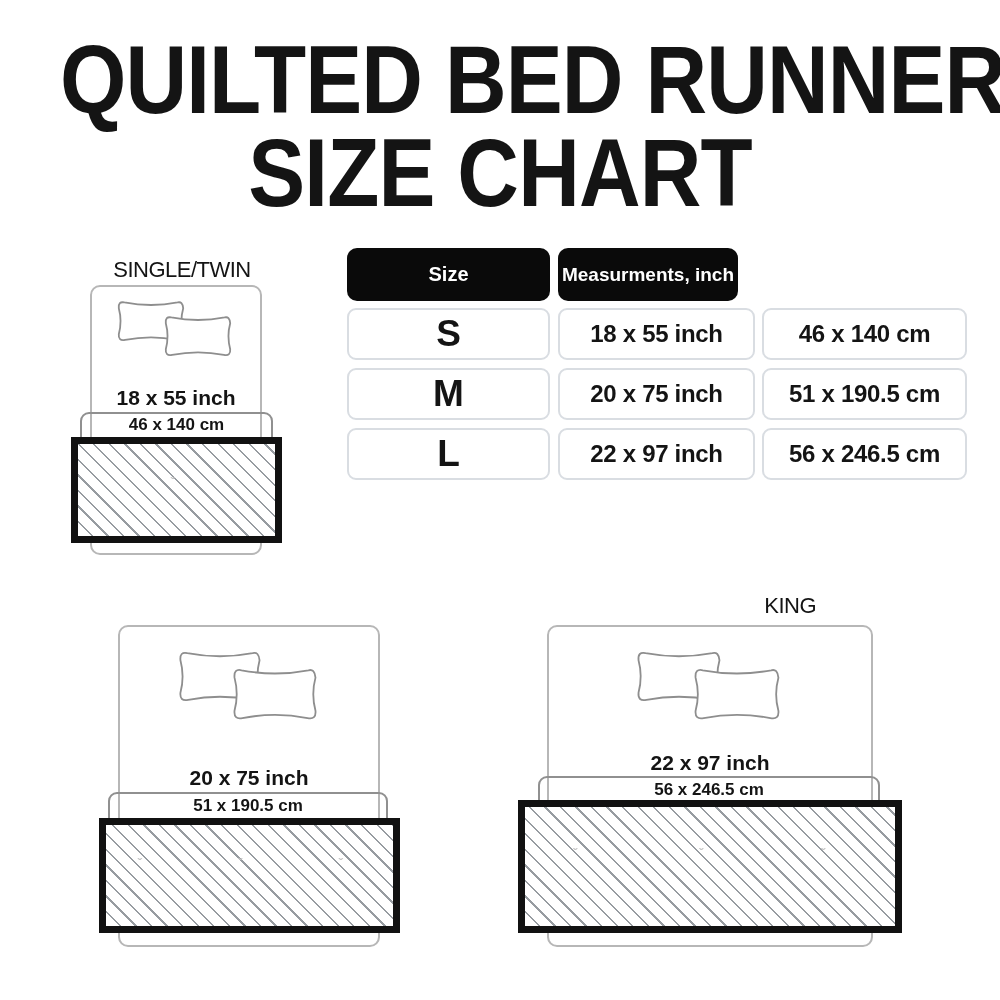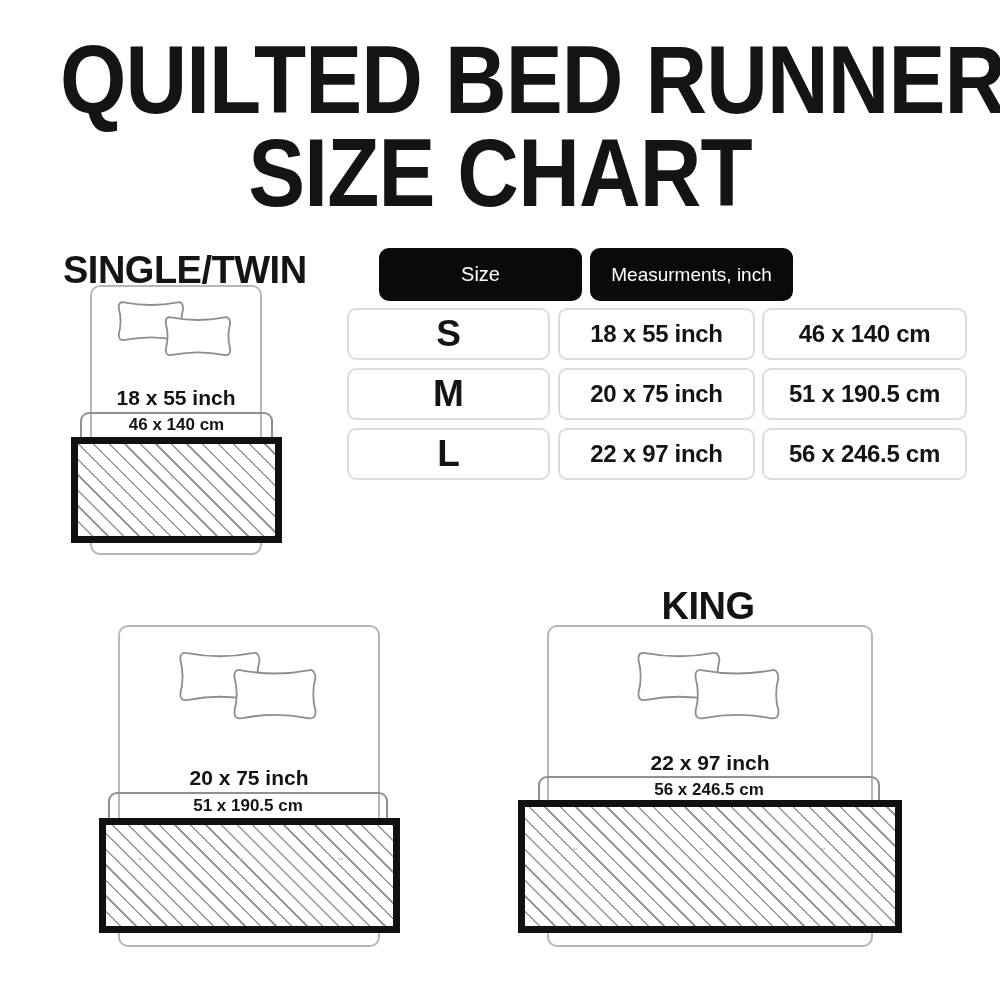--- a/index.html
+++ b/index.html
@@ -16,35 +16,35 @@
     left:0;right:0;text-align:center;white-space:nowrap;
     font-size:97px;font-weight:900;line-height:1;letter-spacing:-1px;
     color:var(--color-ink,#141414);
     transform:scaleX(0.88);transform-origin:50% 50%;
   }
   
   .th{
     background:var(--color-accent,#0a0a0a);
     color:#ffffff;border-radius:10px;
     display:flex;align-items:center;justify-content:center;
-    font-size:19px;font-weight:400;height:53px;margin-left:32px;
+    font-size:19px;font-weight:700;height:53px;
   }
   .cell{
     background:#ffffff;
     border:2px solid var(--color-cell_border,#d9dde2);
     border-radius:9px;box-sizing:border-box;
     display:flex;align-items:center;justify-content:center;
     height:52px;
   }
   .cell.size{font-size:37px;font-weight:700;}
   .cell.meas{font-size:24px;font-weight:700;letter-spacing:-0.3px;}
   
   .dg-title{
-    margin:0;text-align:center;white-space:nowrap;
-    font-size:38px;font-weight:700;letter-spacing:-0.5px;
+    margin:8px;text-align:center;white-space:nowrap;
+    font-size:22px;font-weight:400;letter-spacing:-0.5px;
   }
   .bed{
     background:#ffffff;
     border:2px solid var(--color-outline,#b7b7b7);
     border-radius:10px;box-sizing:border-box;
   }
   .bracket{
     background:transparent;
     border:2px solid var(--color-bracket,#909090);
     border-radius:9px;box-sizing:border-box;
@@ -91,21 +91,21 @@
     </g>
   </svg>
   <div class="abs lbl-inch" style="left:76px;width:200px;top:386px;">18 x 55 inch</div>
   <div class="abs bracket" style="left:80px;top:412px;width:193px;height:46px;"></div>
   <div class="abs lbl-cm" style="left:80px;width:193px;top:415px;">46 x 140 cm</div>
   <div class="abs runner" style="left:71px;top:437px;width:211px;height:106px;">
     <span class="stitch" style="left:47%;top:35%;">ˇ</span>
   </div>
 
   <div class="abs th" style="left:347px;top:248px;width:203px;font-size:20px;">Size</div>
-  <div class="abs th" style="left:558px;top:248px;width:203px;">Measurments, inch</div>
+  <div class="abs th" style="left:558px;top:248px;width:180px;">Measurments, inch</div>
 
   <div class="abs cell size" style="left:347px;top:308px;width:203px;">S</div>
   <div class="abs cell meas" style="left:558px;top:308px;width:197px;">18 x 55 inch</div>
   <div class="abs cell meas" style="left:762px;top:308px;width:205px;">46 x 140 cm</div>
 
   <div class="abs cell size" style="left:347px;top:368px;width:203px;">M</div>
   <div class="abs cell meas" style="left:558px;top:368px;width:197px;">20 x 75 inch</div>
   <div class="abs cell meas" style="left:762px;top:368px;width:205px;">51 x 190.5 cm</div>
 
   <div class="abs cell size" style="left:347px;top:428px;width:203px;">L</div>
@@ -123,21 +123,21 @@
   </svg>
   <div class="abs lbl-inch" style="left:118px;width:262px;top:766px;">20 x 75 inch</div>
   <div class="abs bracket" style="left:108px;top:792px;width:280px;height:46px;"></div>
   <div class="abs lbl-cm" style="left:108px;width:280px;top:796px;">51 x 190.5 cm</div>
   <div class="abs runner" style="left:99px;top:818px;width:301px;height:115px;">
     <span class="stitch" style="left:11%;top:32%;">ˇ</span>
     <span class="stitch" style="left:46%;top:32%;">ˇ</span>
     <span class="stitch" style="left:81%;top:32%;">ˇ</span>
   </div>
 
-  <h2 class="abs dg-title" style="left:608px;width:200px;top:585px;">KING</h2>
+  <h2 class="abs dg-title" style="left:608px;width:200px;top:585px;text-align:right;">KING</h2>
   <div class="abs bed" style="left:547px;top:625px;width:326px;height:322px;"></div>
   <svg class="abs pillows" style="left:633px;top:643px;" width="155" height="86" viewBox="0 0 155 86">
     <g transform="translate(2,2) scale(0.88,0.90)">
       <path d="M 12,9 Q 50,16 88,9 Q 95,7 96,17 Q 91,35 96,53 Q 97,63 87,61 Q 50,54 13,61 Q 3,63 4,53 Q 9,35 4,17 Q 3,7 12,9 Z"></path>
     </g>
     <g transform="translate(59,19) scale(0.90,0.92)">
       <path d="M 12,9 Q 50,16 88,9 Q 95,7 96,17 Q 91,35 96,53 Q 97,63 87,61 Q 50,54 13,61 Q 3,63 4,53 Q 9,35 4,17 Q 3,7 12,9 Z"></path>
     </g>
   </svg>
   <div class="abs lbl-inch" style="left:547px;width:326px;top:751px;">22 x 97 inch</div>

